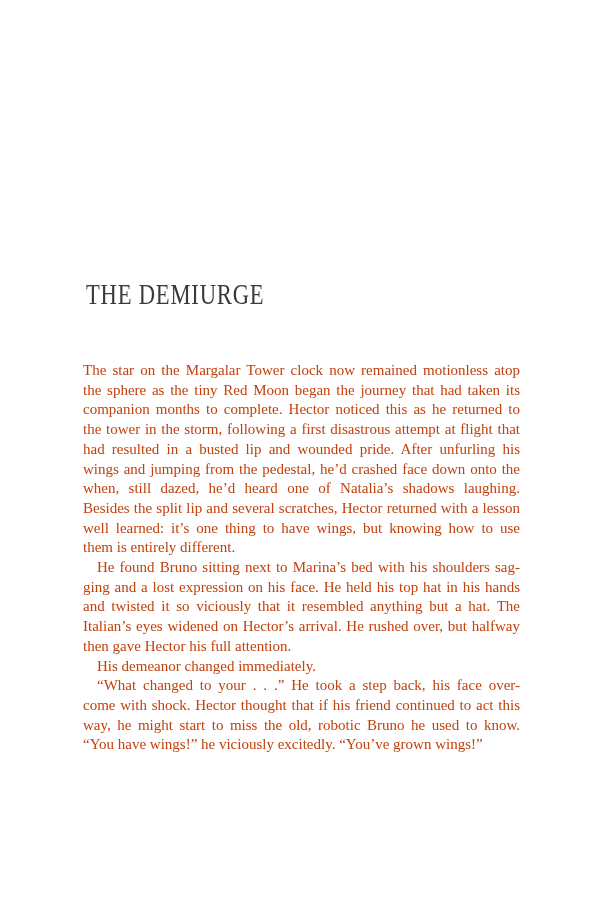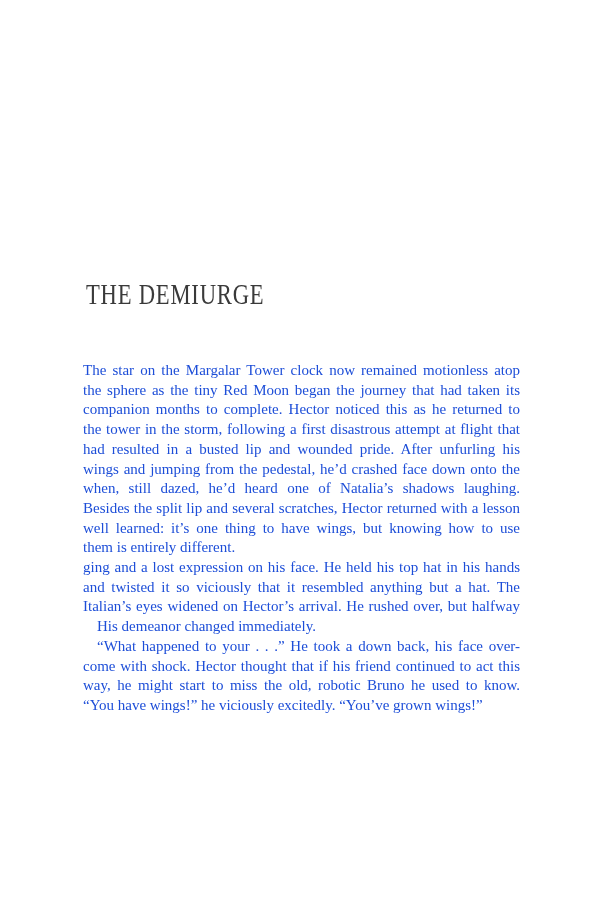--- a/index.html
+++ b/index.html
@@ -30,21 +30,21 @@
     transform-origin: 0 50%;
   }
   .body-text {
     position: absolute;
     left: 83px;
     top: 361px;
     width: 437px;
     font-family: "Liberation Serif", "DejaVu Serif", serif;
     font-size: 15px;
     line-height: 19.7px;
-    color: #1d4ed8;
+    color: #c2410c;
   }
   .ln {
     text-align: justify;
     text-align-last: justify;
     white-space: normal;
   }
   .ln.last {
     text-align: center;
     text-align-last: left;
   }
@@ -63,23 +63,25 @@
     <div class="ln j">The star on the Margalar Tower clock now remained motionless atop</div>
     <div class="ln j">the sphere as the tiny Red Moon began the journey that had taken its</div>
     <div class="ln j">companion months to complete. Hector noticed this as he returned to</div>
     <div class="ln j">the tower in the storm, following a first disastrous attempt at flight that</div>
     <div class="ln j">had resulted in a busted lip and wounded pride. After unfurling his</div>
     <div class="ln j">wings and jumping from the pedestal, he’d crashed face down onto the</div>
     <div class="ln j">when, still dazed, he’d heard one of Natalia’s shadows laughing.</div>
     <div class="ln j">Besides the split lip and several scratches, Hector returned with a lesson</div>
     <div class="ln j">well learned: it’s one thing to have wings, but knowing how to use</div>
     <div class="ln last">them is entirely different.</div>
+    <div class="ln j in">He found Bruno sitting next to Marina’s bed with his shoulders sag-</div>
     <div class="ln j">ging and a lost expression on his face. He held his top hat in his hands</div>
     <div class="ln j">and twisted it so viciously that it resembled anything but a hat. The</div>
     <div class="ln j">Italian’s eyes widened on Hector’s arrival. He rushed over, but halfway</div>
+    <div class="ln last">then gave Hector his full attention.</div>
     <div class="ln last in">His demeanor changed immediately.</div>
-    <div class="ln j in">“What happened to your . . .” He took a down back, his face over-</div>
+    <div class="ln j in">“What changed to your . . .” He took a step back, his face over-</div>
     <div class="ln j">come with shock. Hector thought that if his friend continued to act this</div>
     <div class="ln j">way, he might start to miss the old, robotic Bruno he used to know.</div>
     <div class="ln last">“You have wings!” he viciously excitedly. “You’ve grown wings!”</div>
   </div>
 
 </div>
 
 </body></html>

